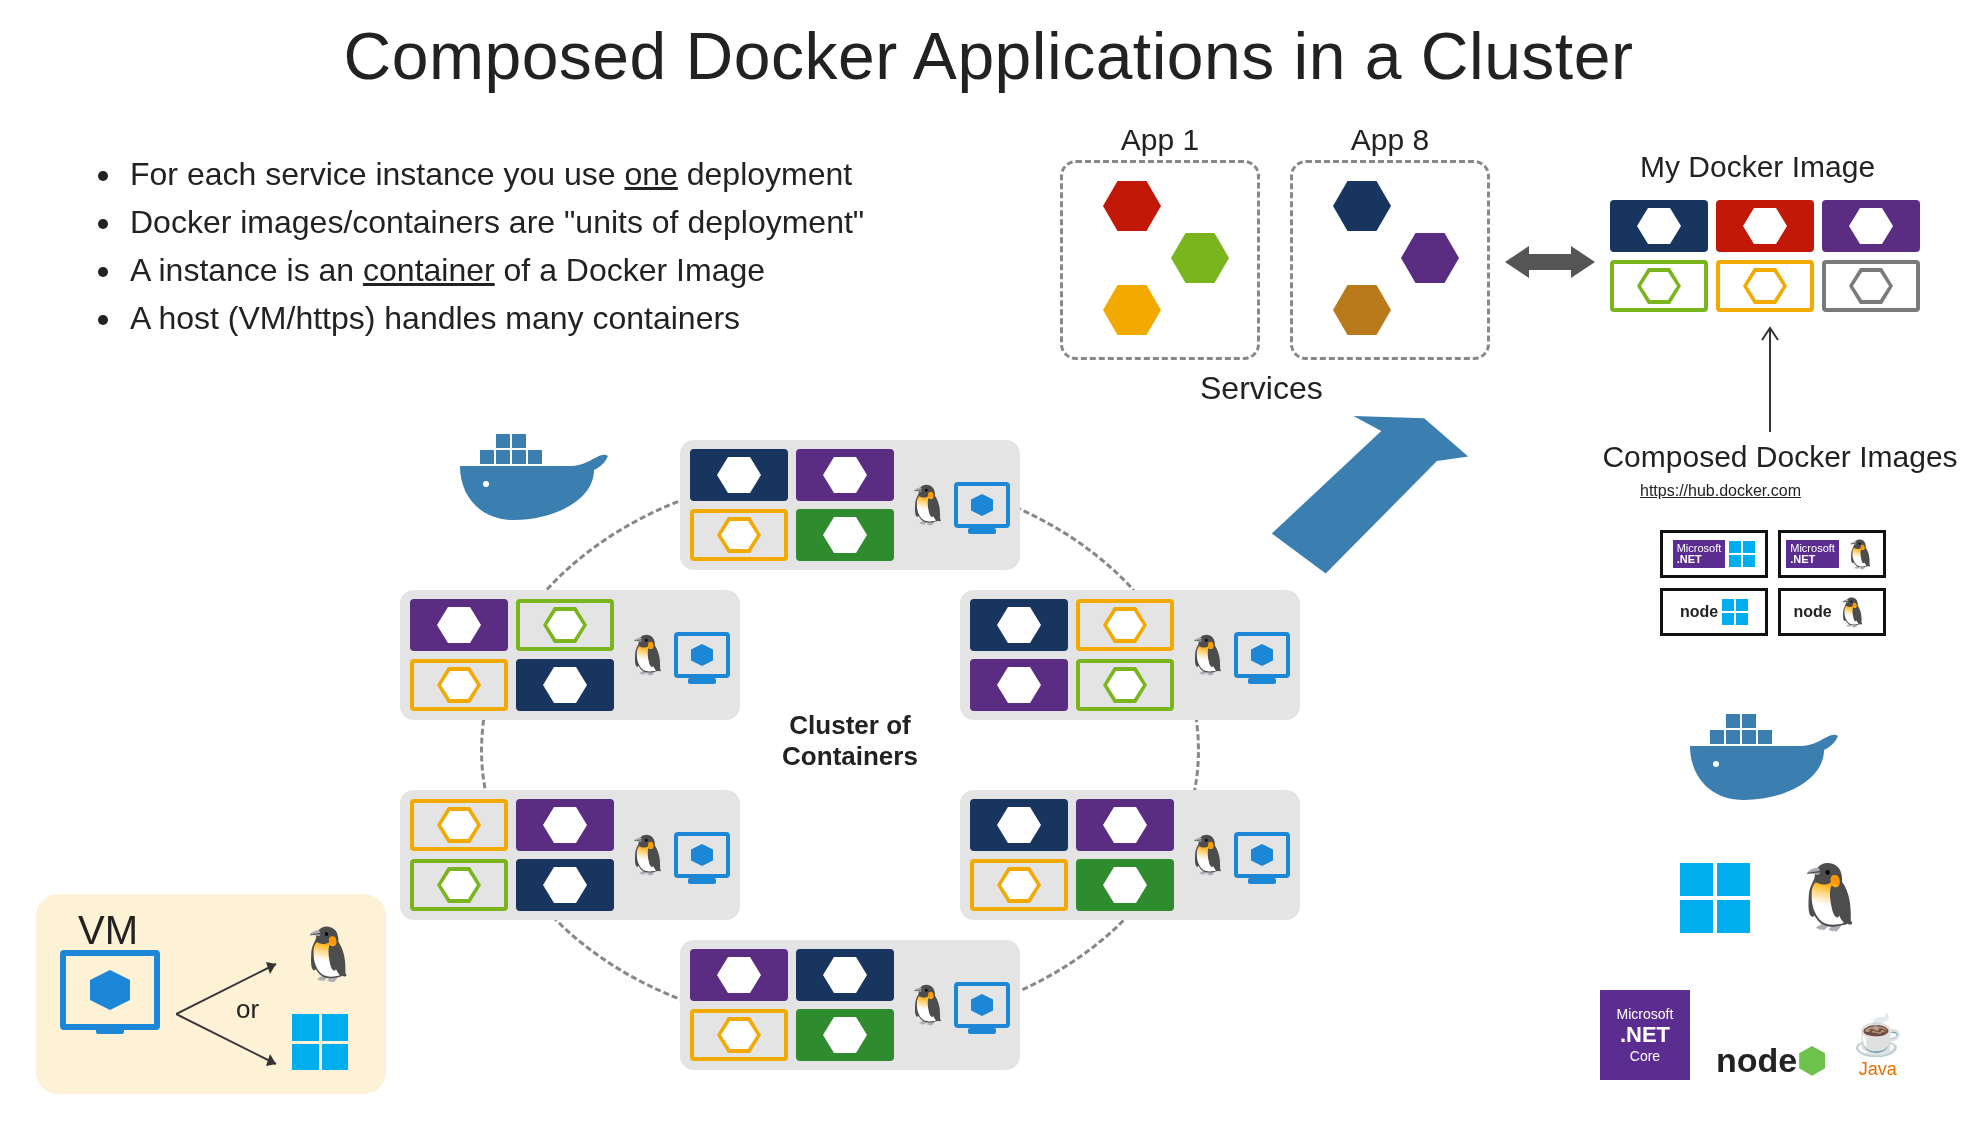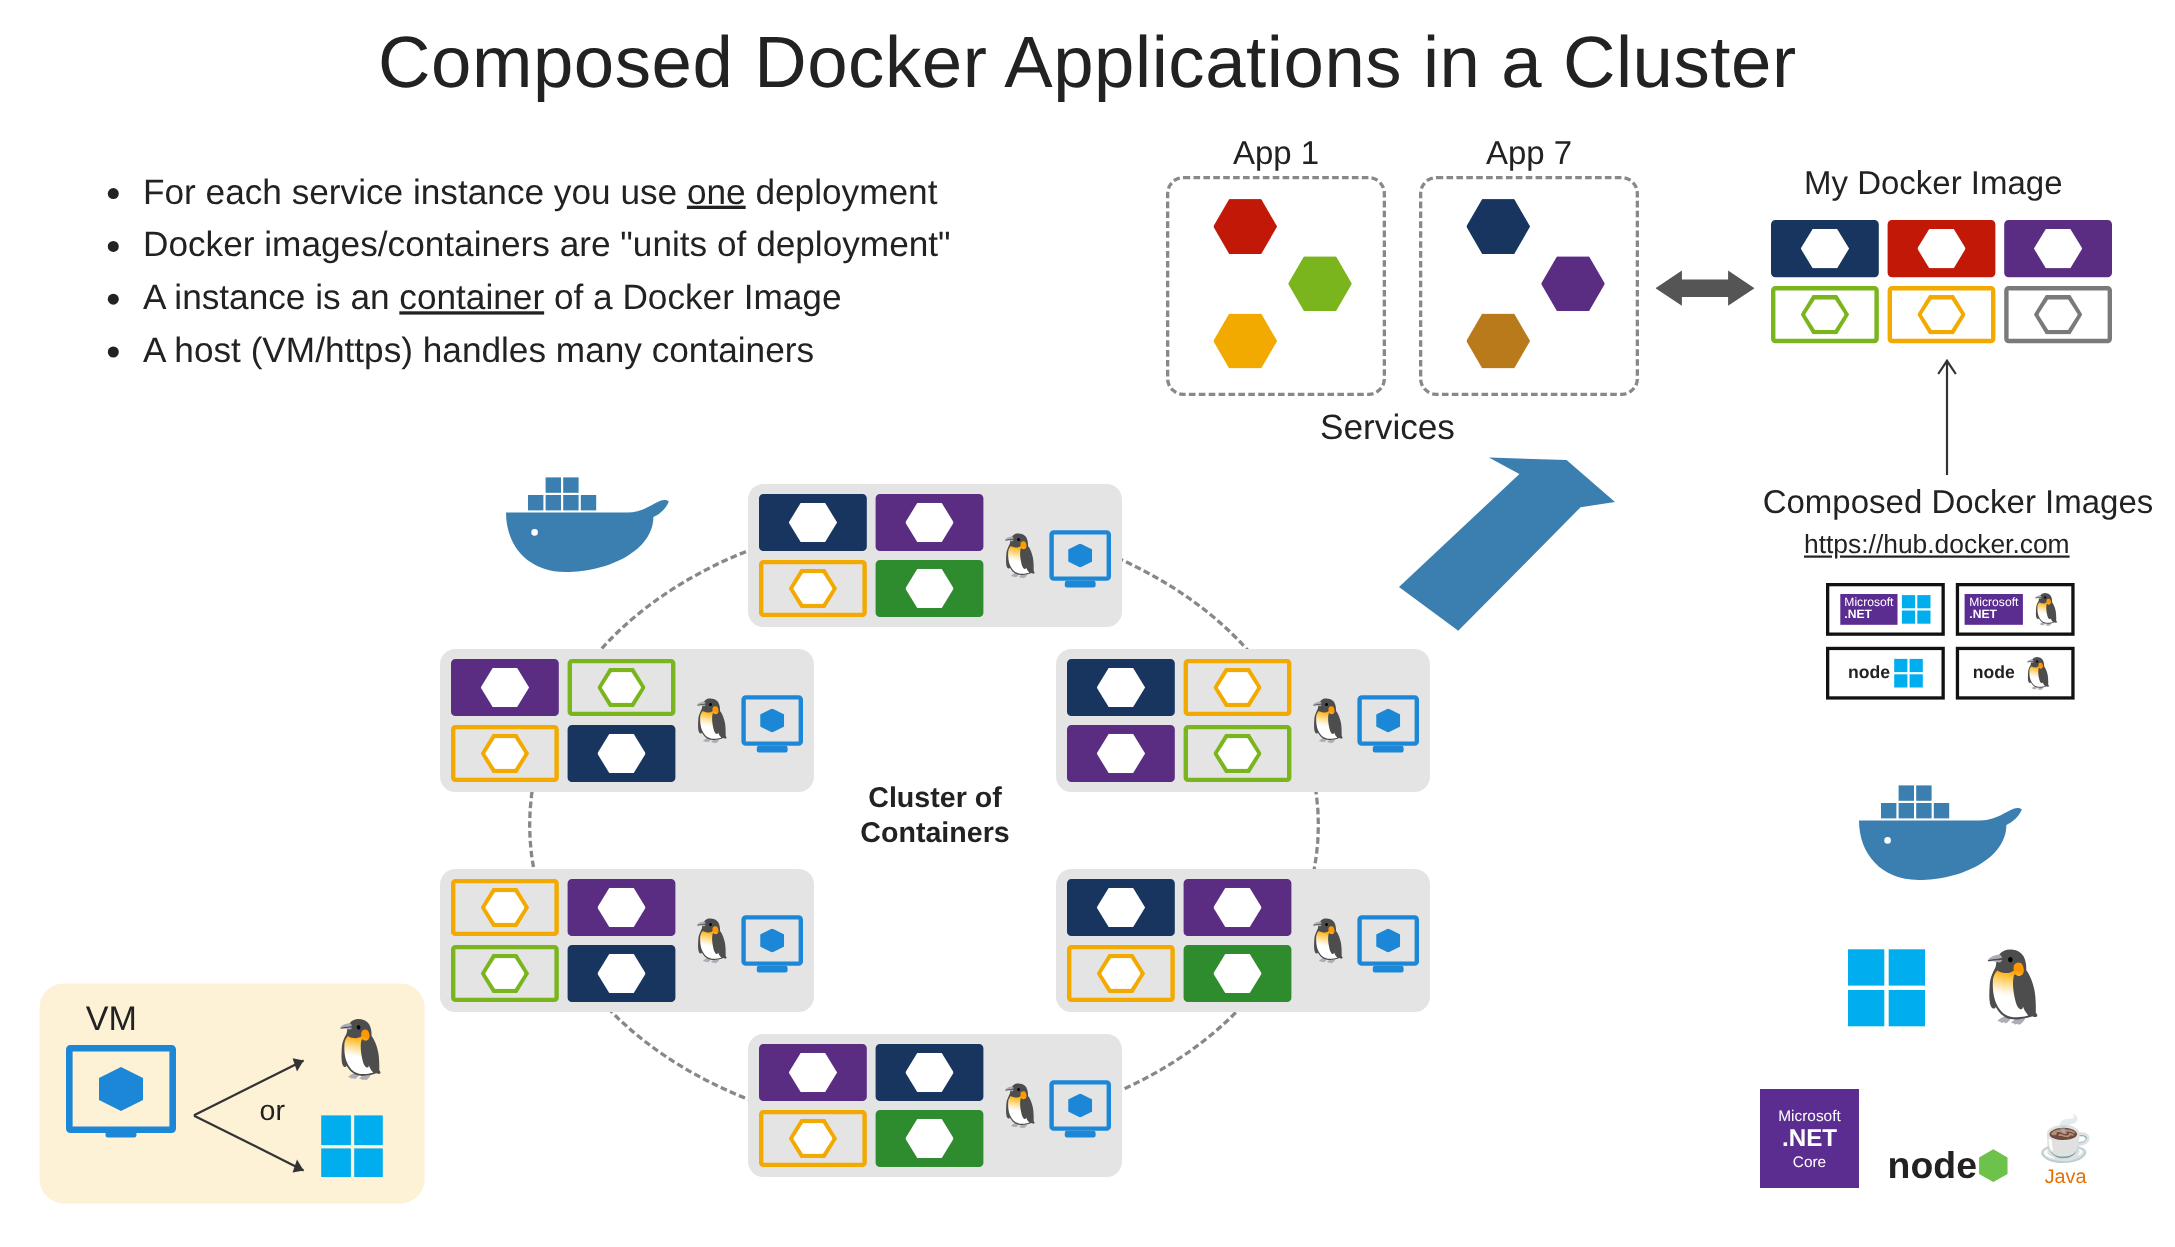--- a/index.html
+++ b/index.html
@@ -93,36 +93,36 @@
   .ring {
     position:absolute; border:3px dashed #888; border-radius:50%;
     width: 720px; height: 560px;
   }
 
   .my-images-label { position:absolute; font-size:30px; }
   .image-grid { position:absolute; display:grid; grid-template-columns:repeat(3,1fr); gap:8px; }
 
   .arrow-thin { position:absolute; }
   .official-label { position:absolute; font-size:30px; text-align:center; }
-  .hub-link { position:absolute; font-size:24px; text-decoration:underline; }
+  .hub-link { position:absolute; font-size:16px; text-decoration:underline; }
 
   .off-grid {position:absolute; display:grid; grid-template-columns:repeat(2,1fr); gap:10px;}
   .off-box { width:108px;height:48px;border:3px solid #111;display:flex;align-items:center;justify-content:center;gap:4px;font-size:14px;}
   .dotnet-tag{background:#5c2d91;color:#fff;font-size:11px;padding:3px 4px;line-height:1;}
   .node-tag{font-family:Arial;font-weight:700;font-size:16px;}
   .win-sq{display:grid;grid-template-columns:1fr 1fr;gap:2px;width:26px;height:26px;}
   .win-sq span{background:#00adef;}
 
   .big-arrow{position:absolute;}
 
   .vm-panel {
     position:absolute; left:36px; bottom:40px; width:350px; height:200px;
     background:#fdf1d6; border-radius:22px; padding:14px;
   }
-  .vm-label{font-size:31px;margin-left:28px;}
+  .vm-label{font-size:40px;margin-left:28px;}
   .or-label{position:absolute;font-size:26px;}
 
   .whale {position:absolute;}
   .whale svg{width:160px;height:110px;}
 
   .tech-row{position:absolute;display:flex;gap:26px;align-items:flex-end;}
   .netcore{width:90px;height:90px;background:#5c2d91;color:#fff;display:flex;flex-direction:column;align-items:center;justify-content:center;font-size:14px;}
   .netcore b{font-size:22px;}
   .java-cup{font-size:18px;color:#e76f00;display:flex;flex-direction:column;align-items:center;}
 </style>
@@ -139,21 +139,21 @@
 </ul>
 
 <div class="app-box" style="top:160px;left:1060px;text-decoration:underline;">
   <div class="app-label">App 1</div>
   <div class="hex" style="color:#c21807;top:18px;left:40px;"></div>
   <div class="hex" style="color:#7ab51d;top:70px;left:108px;"></div>
   <div class="hex" style="color:#f2a900;top:122px;left:40px;"></div>
 </div>
 
 <div class="app-box" style="top:160px;left:1290px;">
-  <div class="app-label">App 7</div>
+  <div class="app-label">App 8</div>
   <div class="hex" style="color:#17355f;top:18px;left:40px;"></div>
   <div class="hex" style="color:#5a2d82;top:70px;left:108px;"></div>
   <div class="hex" style="color:#b87a1a;top:122px;left:40px;"></div>
 </div>
 
 <div class="services-label" style="top:370px;left:1200px;">Services</div>
 
 <svg class="arrow-thin" style="top:240px;left:1505px;width:90px;height:44px;">
   <defs></defs>
   <polygon points="0,22 24,6 24,14 66,14 66,6 90,22 66,38 66,30 24,30 24,38" fill="#555"></polygon>

